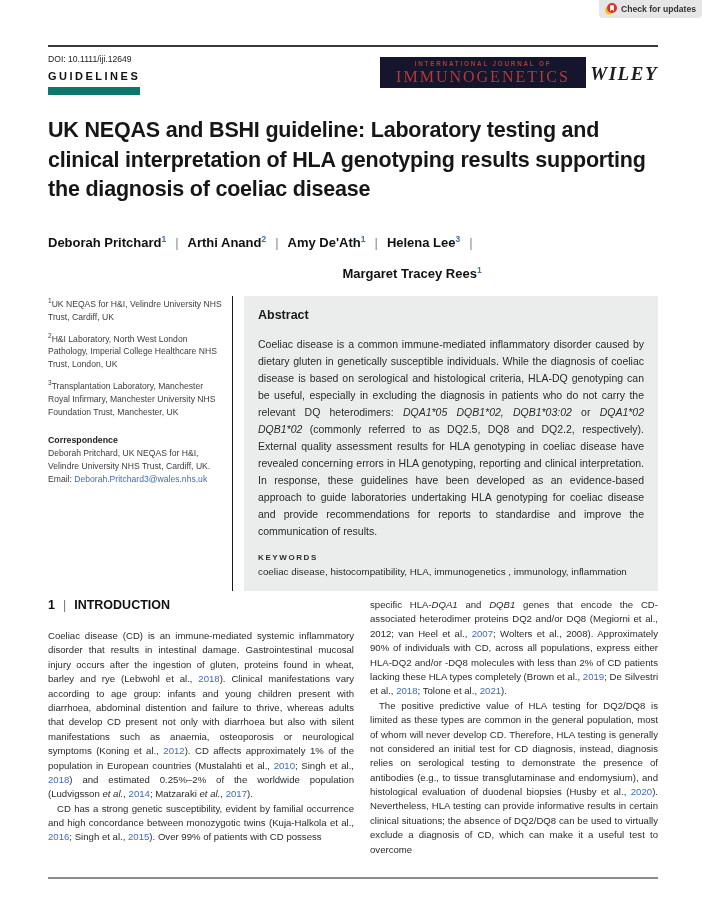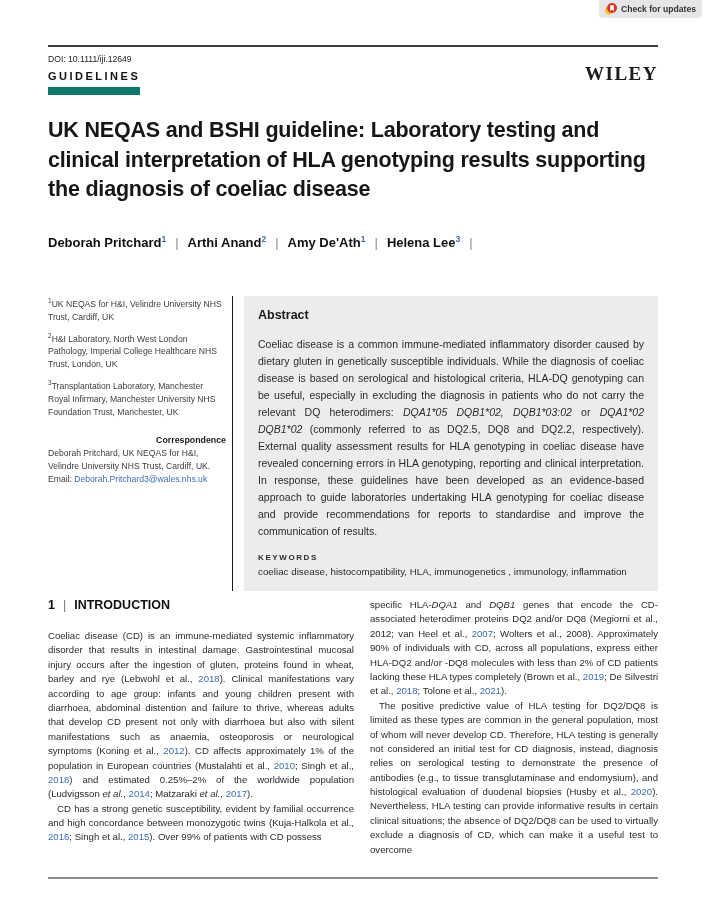--- a/index.html
+++ b/index.html
@@ -29,36 +29,36 @@
 
   .guidelines{position:absolute;left:48px;top:70px;font-size:11px;font-weight:bold;letter-spacing:2.5px;
               color:#111;border-bottom:8px solid #0f766e;padding-bottom:5px;}
 
   
   .logo-box{position:absolute;left:380px;top:57px;width:206px;height:31px;background:var(--logo-navy);
             display:flex;flex-direction:column;align-items:center;justify-content:center;}
   .logo-small{font-size:6.3px;letter-spacing:1.8px;color:var(--logo-red);font-weight:bold;}
   .logo-big{font-family:"Liberation Serif",serif;font-size:16px;letter-spacing:2px;color:var(--logo-red);margin-top:1px;}
   .wiley{position:absolute;right:48px;top:63px;font-family:"Liberation Serif",serif;font-size:19px;
-         letter-spacing:1.5px;color:#1d1d1d;font-weight:600;}
+         letter-spacing:1.5px;color:#1d1d1d;font-weight:600;font-style:italic;}
 
   .title{position:absolute;left:48px;top:116px;width:600px;font-size:21.5px;font-weight:bold;
          line-height:1.38;letter-spacing:-0.2px;color:#161616;}
 
   .authors{position:absolute;left:48px;top:226px;font-size:13px;font-weight:bold;color:#111;}
   .authors .row{line-height:26px;text-align:right;}
   .asup{font-size:8.5px;color:var(--link);font-weight:bold;vertical-align:super;}
   .asep{color:#8a8a8a;font-weight:300;margin:0 9px;}
 
   
   .main-grid{position:absolute;left:48px;top:296px;width:610px;display:flex;align-items:stretch;}
   .affs{width:178px;font-size:8.6px;color:#3d3d3d;line-height:1.5;}
   .aff{margin-bottom:7px;}
   .aff sup{font-size:6.5px;color:#3d3d3d;}
-  .corr-head{margin-top:15px;font-weight:bold;color:#222;font-size:8.8px;text-align:right;}
+  .corr-head{margin-top:15px;font-weight:bold;color:#222;font-size:8.8px;}
   .email-link{color:var(--link);}
   .vdiv{width:1px;background:#1a1a1a;margin-left:6px;}
   .abstract{margin-left:11px;flex:1;background:var(--abstract-bg);padding:12px 14px 14px 14px;}
   .abs-head{font-size:12.5px;font-weight:bold;color:var(--ink);margin-bottom:14px;}
   .abs-body{font-size:10.5px;line-height:1.62;text-align:justify;color:#2a2a2a;}
   .kw-head{margin-top:13px;font-size:8px;font-weight:bold;letter-spacing:1.6px;color:#2e2e2e;}
   .kw{margin-top:4px;font-size:9.8px;color:#2a2a2a;}
 
   
   .intro{position:absolute;left:48px;top:598px;width:610px;display:flex;gap:16px;}
@@ -96,27 +96,34 @@
       </svg>
     </span>
     <span>Check for updates</span>
   </div>
 
   <div class="rule-top"></div>
   <div class="doi">DOI: 10.1111/iji.12649</div>
 
   <div class="guidelines">GUIDELINES</div>
 
+  <div class="logo-box">
+    <div class="logo-small">INTERNATIONAL JOURNAL OF</div>
+    <div class="logo-big">IMMUNOGENETICS</div>
+  </div>
   <div class="wiley">WILEY</div>
 
   <h1 class="title">UK NEQAS and BSHI guideline: Laboratory testing and clinical interpretation of HLA genotyping results supporting the diagnosis of coeliac disease</h1>
 
   <div class="authors">
     <div class="row">
       <span><span>Deborah Pritchard</span><span class="asup">1</span></span><span class="asep">|</span><span><span>Arthi Anand</span><span class="asup">2</span></span><span class="asep">|</span><span><span>Amy De'Ath</span><span class="asup">1</span></span><span class="asep">|</span><span><span>Helena Lee</span><span class="asup">3</span></span><span class="asep">|</span>
+    </div>
+    <div class="row">
+      <span><span>Margaret Tracey Rees</span><span class="asup">1</span></span>
     </div>
   </div>
 
   <div class="main-grid">
     <div class="affs">
       <div class="aff"><sup>1</sup><span>UK NEQAS for H&amp;I, Velindre University NHS Trust, Cardiff, UK</span></div>
       <div class="aff"><sup>2</sup><span>H&amp;I Laboratory, North West London Pathology, Imperial College Healthcare NHS Trust, London, UK</span></div>
       <div class="aff"><sup>3</sup><span>Transplantation Laboratory, Manchester Royal Infirmary, Manchester University NHS Foundation Trust, Manchester, UK</span></div>
       <div class="corr-head">Correspondence</div>
       <div>Deborah Pritchard, UK NEQAS for H&amp;I, Velindre University NHS Trust, Cardiff, UK.</div>

